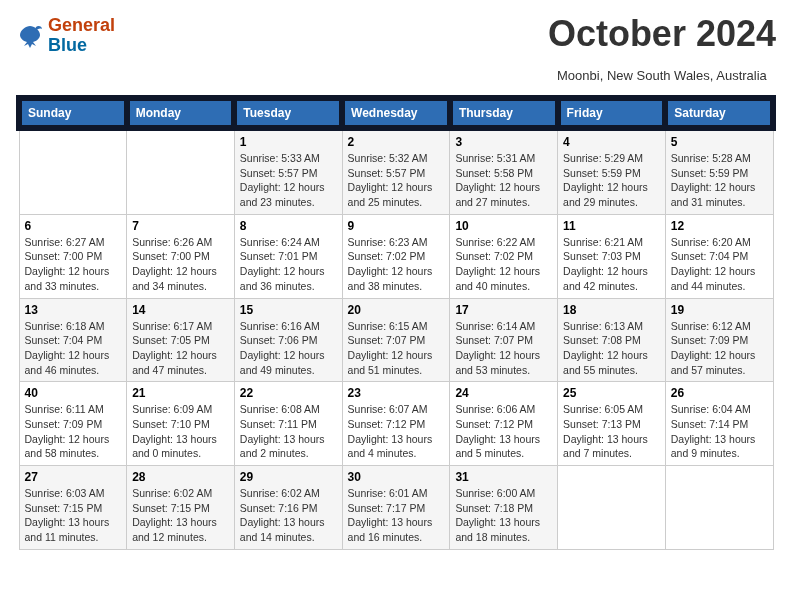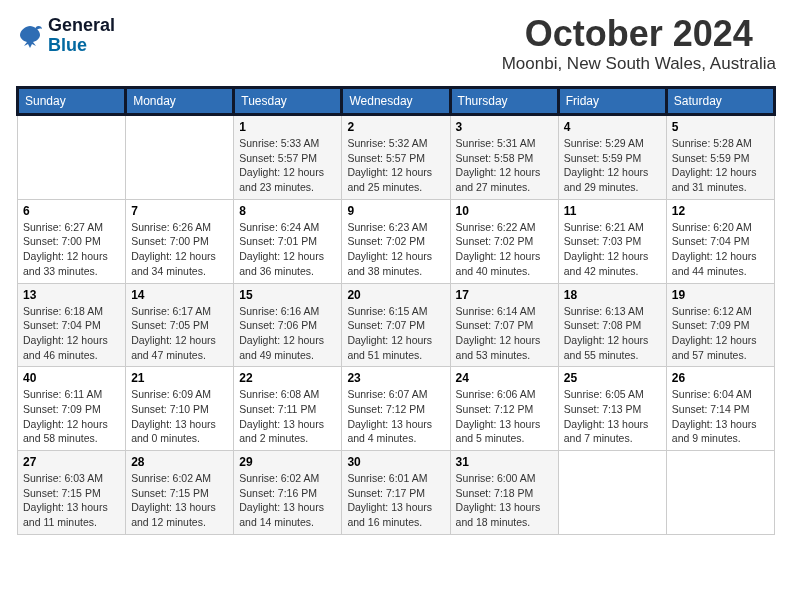--- a/index.html
+++ b/index.html
@@ -21,53 +21,53 @@
       align-items: center;
       gap: 4px;
     }
     .logo-text {
       font-size: 18px;
       font-weight: bold;
       color: #333;
       line-height: 1.1;
     }
     .logo-text span {
-      color: #0f172a;
+      color: #c2410c;
     }
     .logo-bird {
       width: 28px;
       height: 28px;
     }
     .title-block {
       text-align: center;
     }
     .month-title {
       font-size: 36px;
       font-weight: bold;
       color: #333;
       line-height: 1;
     }
     .subtitle {
-      font-size: 17px;
-      color: #333;
-      margin-top: 2px;
+      font-size: 13px;
+      color: #333;
+      margin-top: 16px;
     }
     table {
       width: 100%;
       border-collapse: collapse;
       font-size: 11px;
     }
     thead tr th {
       background: #2e6db4;
       color: #fff;
       text-align: left;
       padding: 5px 6px;
       font-size: 12px;
-      font-weight: normal;
-      border: 3px solid #0f172a;
+      font-weight: bold;
+      border: 6px solid #0f172a;
     }
     tbody tr td {
       border: 1px solid #ccc;
       vertical-align: top;
       padding: 4px 5px;
       width: 108px;
       min-height: 75px;
       background: #fff;
     }
     tbody tr:nth-child(odd) td {

